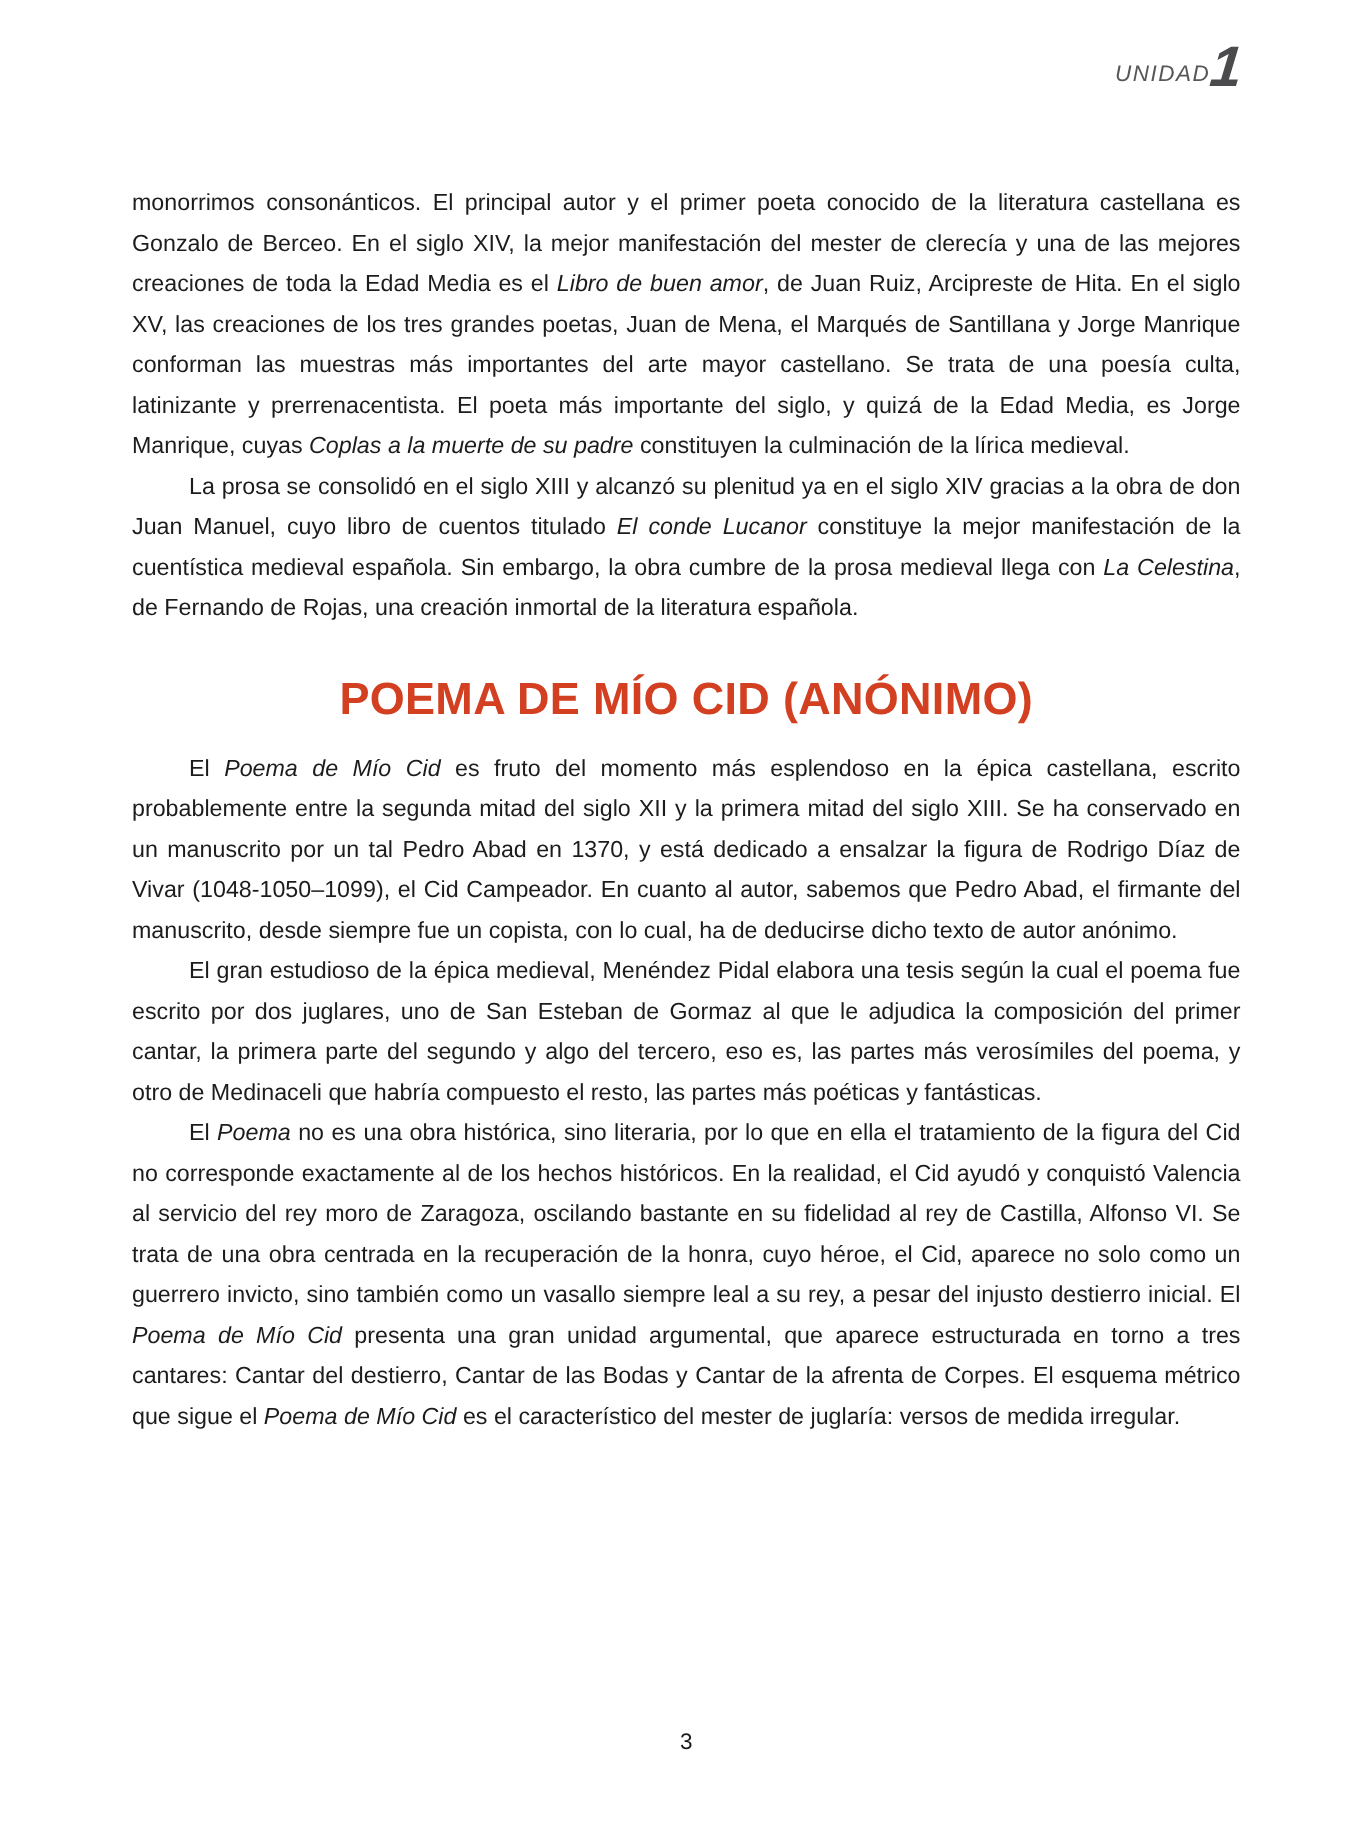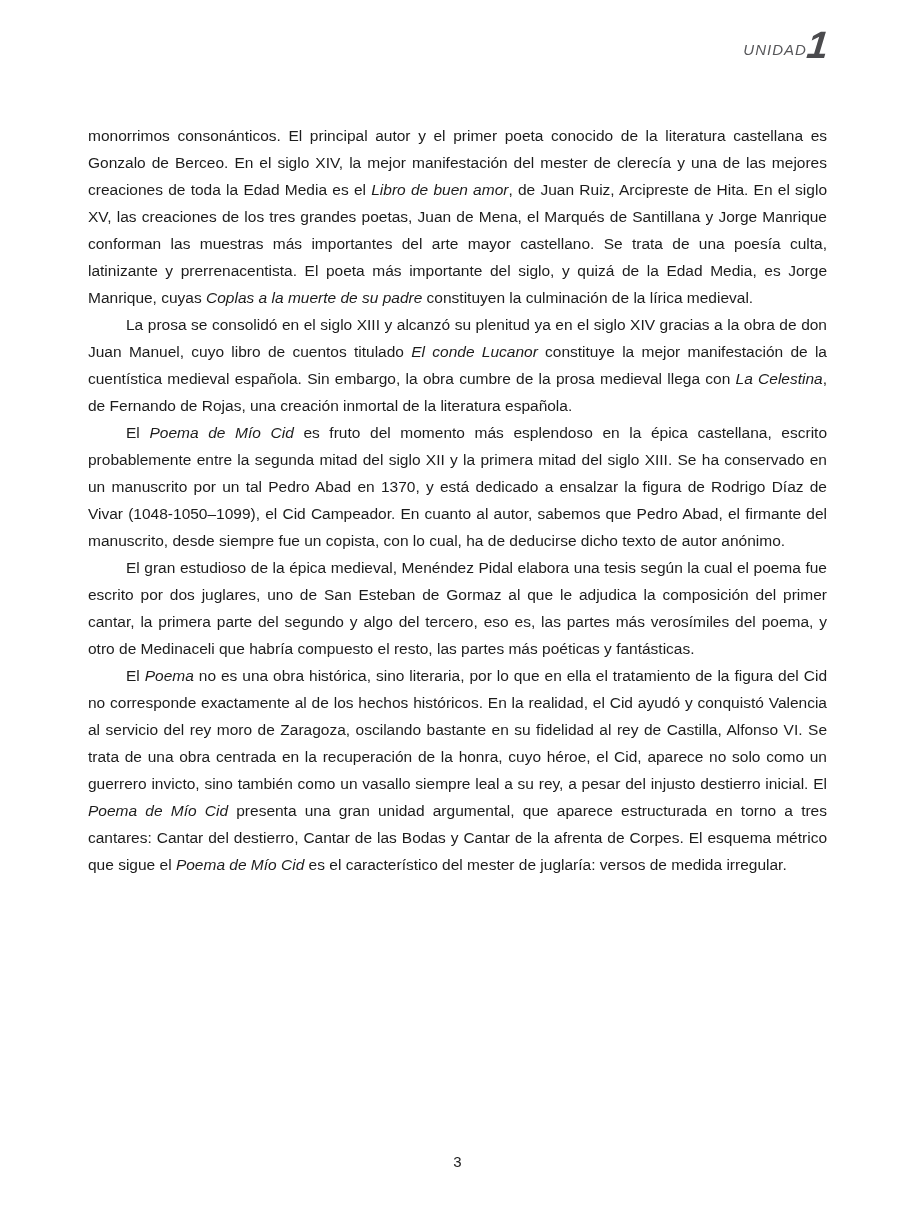--- a/index.html
+++ b/index.html
@@ -83,20 +83,21 @@
 <div class="page">
 
   <div class="page-header">
     <span class="unit-label">UNIDAD</span>
     <span class="unit-number">1</span>
   </div>
 
   <div class="content">
     <p class="para"><span>monorrimos consonánticos. El principal autor y el primer poeta conocido de la literatura castellana es Gonzalo de Berceo. En el siglo XIV, la mejor manifestación del mester de clerecía y una de las mejores creaciones de toda la Edad Media es el </span><em>Libro de buen amor</em><span>, de Juan Ruiz, Arcipreste de Hita. En el siglo XV, las creaciones de los tres grandes poetas, Juan de Mena, el Marqués de Santillana y Jorge Manrique conforman las muestras más importantes del arte mayor castellano. Se trata de una poesía culta, latinizante y prerrenacentista. El poeta más importante del siglo, y quizá de la Edad Media, es Jorge Manrique, cuyas </span><em>Coplas a la muerte de su padre</em><span> constituyen la culminación de la lírica medieval.</span></p>
     <p class="para indent"><span>La prosa se consolidó en el siglo XIII y alcanzó su plenitud ya en el siglo XIV gracias a la obra de don Juan Manuel, cuyo libro de cuentos titulado </span><em>El conde Lucanor</em><span> constituye la mejor manifestación de la cuentística medieval española. Sin embargo, la obra cumbre de la prosa medieval llega con </span><em>La Celestina</em><span>, de Fernando de Rojas, una creación inmortal de la literatura española.</span></p>
+    <h1 class="section-heading">POEMA DE MÍO CID (ANÓNIMO)</h1>
     <p class="para indent"><span>El </span><em>Poema de Mío Cid</em><span> es fruto del momento más esplendoso en la épica castellana, escrito probablemente entre la segunda mitad del siglo XII y la primera mitad del siglo XIII. Se ha conservado en un manuscrito por un tal Pedro Abad en 1370, y está dedicado a ensalzar la figura de Rodrigo Díaz de Vivar (1048-1050–1099), el Cid Campeador. En cuanto al autor, sabemos que Pedro Abad, el firmante del manuscrito, desde siempre fue un copista, con lo cual, ha de deducirse dicho texto de autor anónimo.</span></p>
     <p class="para indent"><span>El gran estudioso de la épica medieval, Menéndez Pidal elabora una tesis según la cual el poema fue escrito por dos juglares, uno de San Esteban de Gormaz al que le adjudica la composición del primer cantar, la primera parte del segundo y algo del tercero, eso es, las partes más verosímiles del poema, y otro de Medinaceli que habría compuesto el resto, las partes más poéticas y fantásticas.</span></p>
     <p class="para indent"><span>El </span><em>Poema</em><span> no es una obra histórica, sino literaria, por lo que en ella el tratamiento de la figura del Cid no corresponde exactamente al de los hechos históricos. En la realidad, el Cid ayudó y conquistó Valencia al servicio del rey moro de Zaragoza, oscilando bastante en su fidelidad al rey de Castilla, Alfonso VI. Se trata de una obra centrada en la recuperación de la honra, cuyo héroe, el Cid, aparece no solo como un guerrero invicto, sino también como un vasallo siempre leal a su rey, a pesar del injusto destierro inicial. El </span><em>Poema de Mío Cid</em><span> presenta una gran unidad argumental, que aparece estructurada en torno a tres cantares: Cantar del destierro, Cantar de las Bodas y Cantar de la afrenta de Corpes. El esquema métrico que sigue el </span><em>Poema de Mío Cid</em><span> es el característico del mester de juglaría: versos de medida irregular.</span></p>
   </div>
 
   <div class="page-footer">
     <span>3</span>
   </div>
 
 </div>

